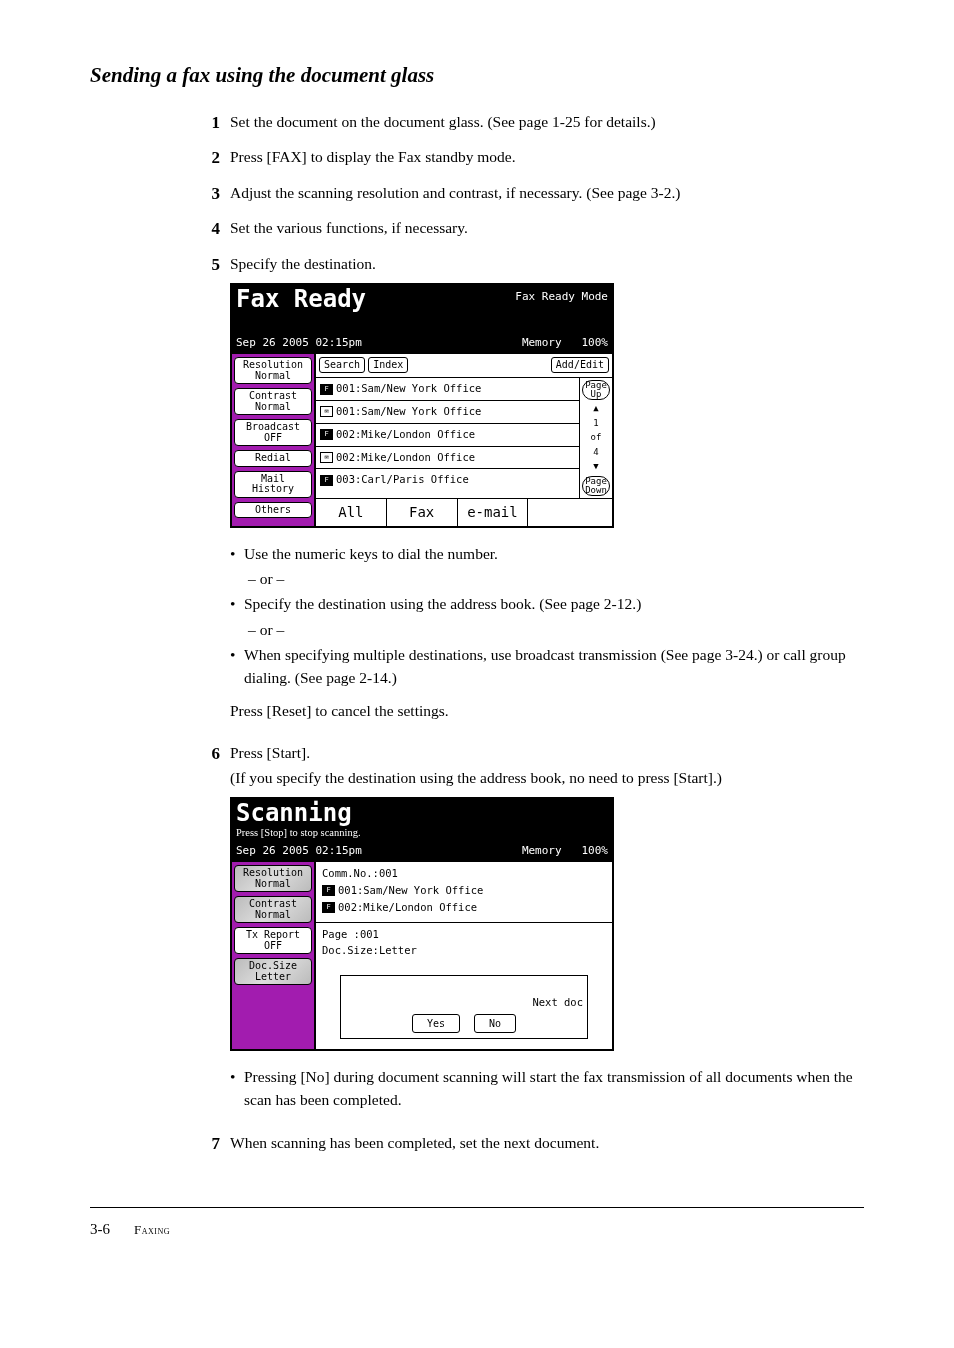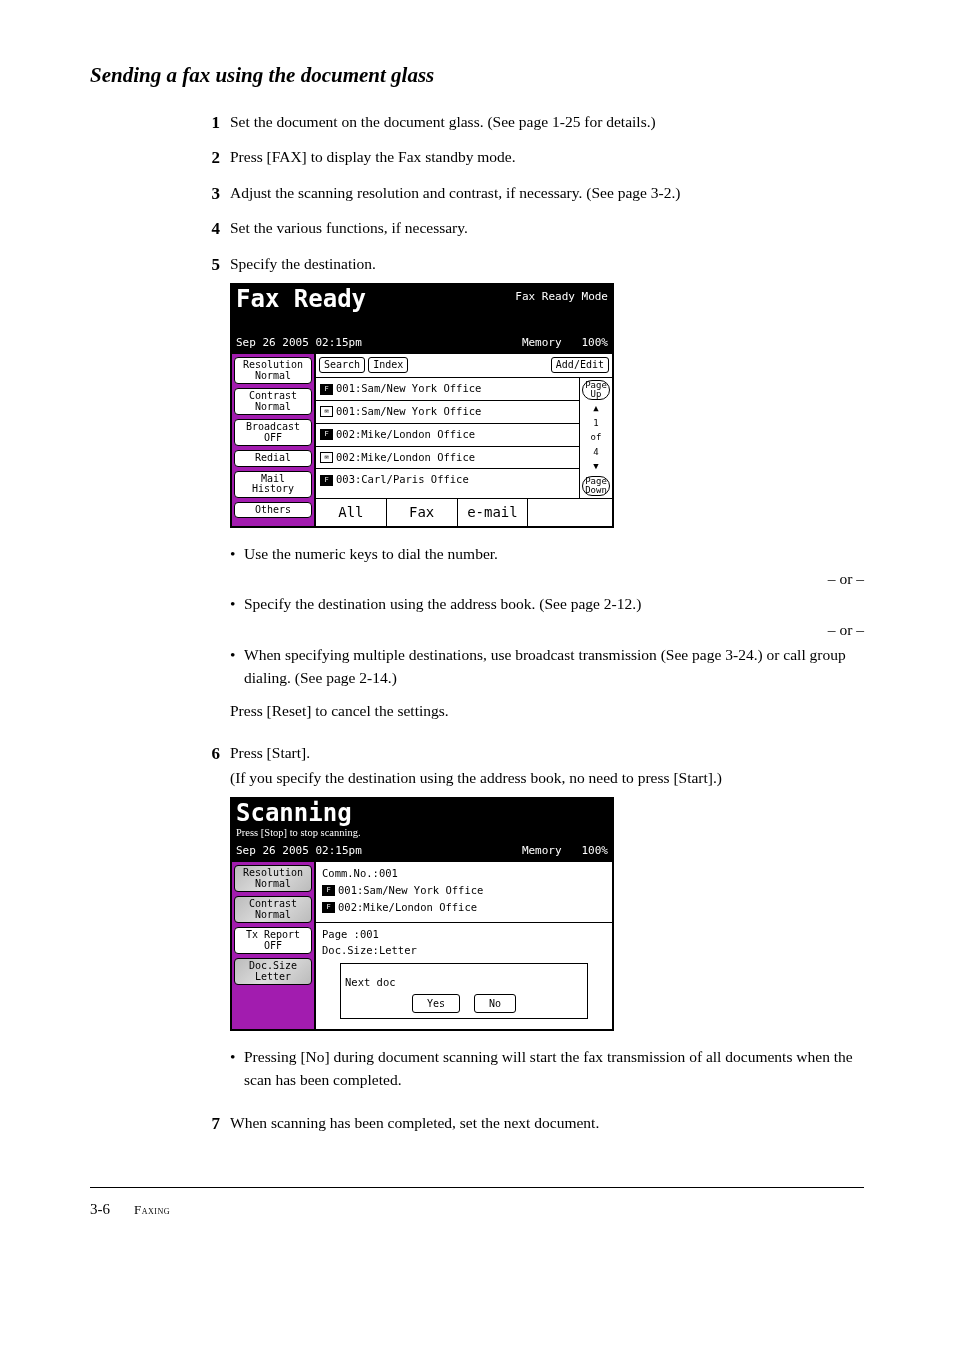--- a/index.html
+++ b/index.html
@@ -54,21 +54,20 @@
   .bullet-dot {
     width: 14px;
     flex-shrink: 0;
   }
   .bullet-text {
     flex: 1;
   }
   .indent {
     margin-left: 18px;
     margin-bottom: 2px;
-    text-align: right;
   }
   .plain-line {
     margin: 8px 0;
   }
   .sub-line {
     margin-top: 2px;
   }
 
   
   .lcd-wrap {
@@ -234,24 +233,24 @@
     padding: 4px 6px;
     font-size: 10.5px;
   }
   .scan-line { margin-bottom: 1px; display:flex; align-items:center; gap:3px;}
   .divider-h {
     border-top: 1.5px solid #000;
     margin: 6px -6px 4px -6px;
   }
   .next-doc-box {
     border: 1.5px solid #000;
-    margin: 4px 18px 6px 18px;
-    text-align: left;
+    margin: 16px 18px 6px 18px;
+    text-align: right;
     font-size: 10.5px;
-    padding: 11px 4px 5px 4px;
+    padding: 19px 4px 5px 4px;
   }
   .yn-row {
     display: flex;
     justify-content: center;
     gap: 14px;
     margin-top: 3px;
   }
   .yn-btn {
     border: 1.5px solid #000;
     border-radius: 3px;

